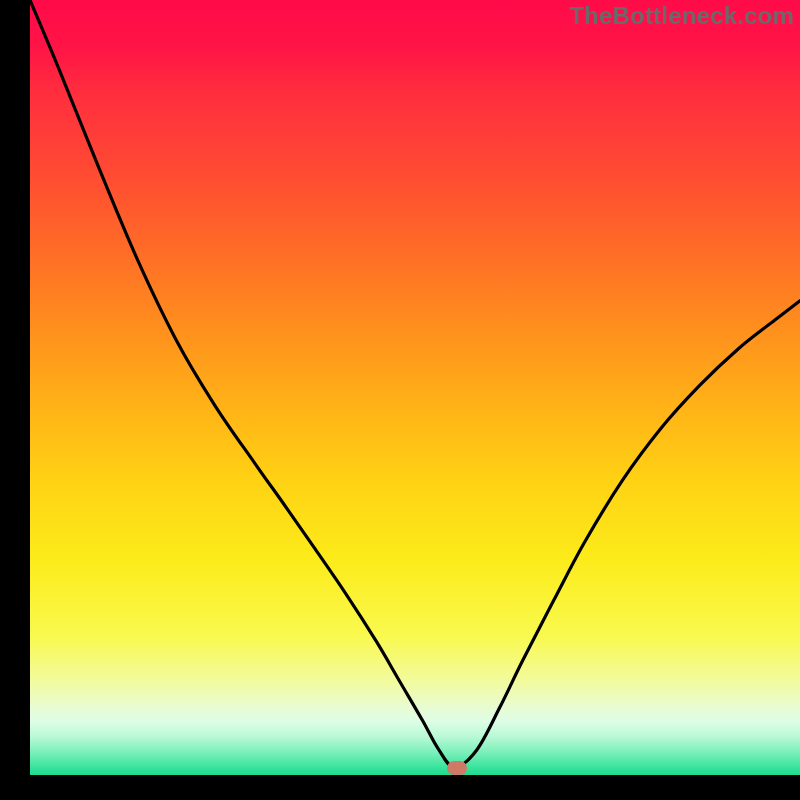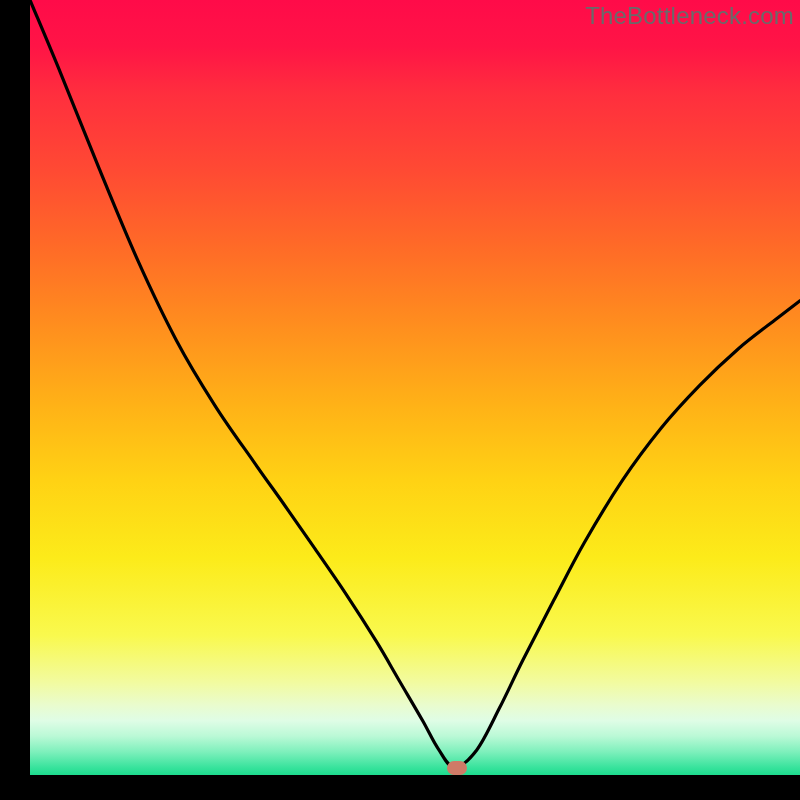--- a/index.html
+++ b/index.html
@@ -44,21 +44,21 @@
       #39e39d 99%,
       #1ddb8e 100%
     );
   }
   .watermark {
     position: absolute;
     top: 2px;
     right: 6px;
     color: #6a6a6a;
     font-size: 24px;
-    font-weight: 400;
+    font-weight: 700;
     letter-spacing: 0.2px;
     user-select: none;
   }
   svg.curve {
     position: absolute;
     left: 0;
     top: 0;
     width: 770px;
     height: 775px;
   }

